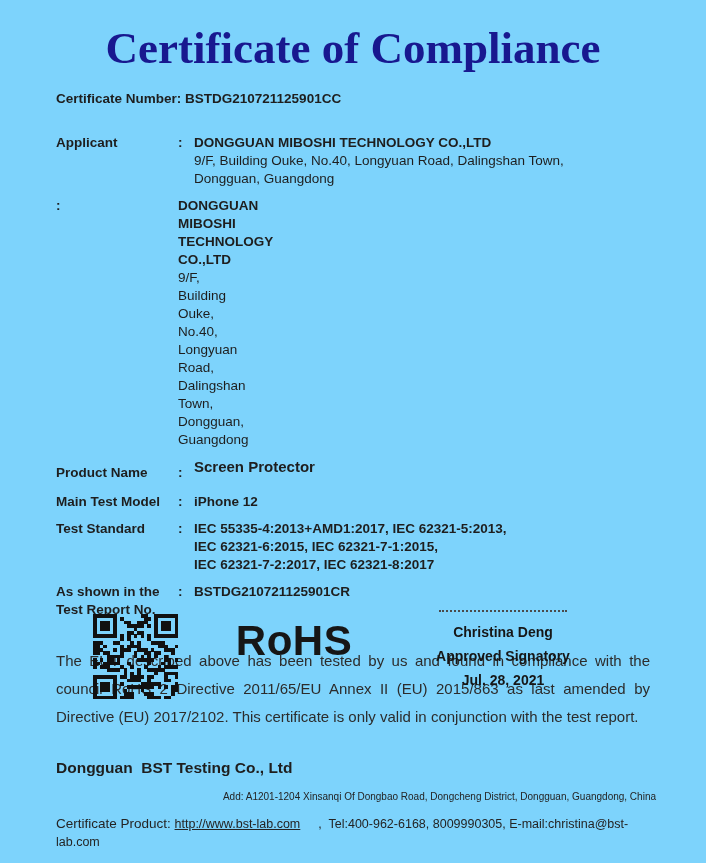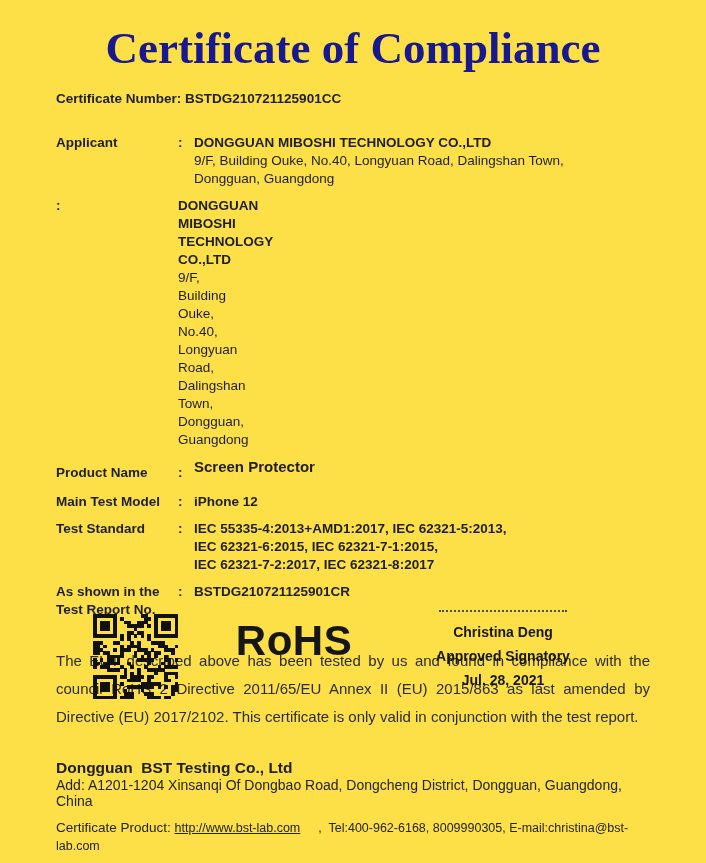--- a/index.html
+++ b/index.html
@@ -1,19 +1,19 @@
 <!DOCTYPE html>
 <html><head>
 <meta charset="utf-8">
 <style>
   html,body{margin:0;padding:0;background:#ffffff;}
   .page{
     position:relative;
     width:706px;height:863px;
-    background:#fde047;
+    background:#7dd3fc;
     font-family:"Liberation Sans",sans-serif;
     color:#1e1e1e;
     overflow:hidden;
   }
   
   .title{
     margin:22px 0 0;
     text-align:center;
     font-family:"Liberation Serif",serif;
     font-weight:bold;
@@ -62,21 +62,21 @@
     position:absolute;left:50%;top:20px;transform:translateX(-50%);
     font-size:42px;line-height:1;font-weight:bold;color:#161616;
     letter-spacing:0.5px;white-space:nowrap;
   }
   .signatory{position:absolute;left:429px;top:10px;width:148px;text-align:center;}
   .sig-dots{width:128px;height:0;margin:0 auto 8px;border-bottom:2px dotted #4a4a4a;}
   .sig-line{font-size:14px;font-weight:bold;line-height:24px;color:#161616;}
   
   .footer{position:absolute;left:56px;top:758px;width:600px;}
   .company{font-size:15.5px;font-weight:bold;line-height:19px;white-space:pre-wrap;}
-  .address{margin-top:0;font-size:14px;line-height:16px;color:#242424;}
+  .address{margin-top:12px;font-size:10px;line-height:16px;color:#242424;text-align:right;}
   .search{margin-top:10px;font-size:13.5px;line-height:17px;color:#242424;}
   .search .url{font-size:12.5px;text-decoration:underline;color:#242424;cursor:pointer;}
   .search .rest{font-size:12.5px;white-space:pre-wrap;padding-left:18px;}
 </style>
 </head>
 <body>
 
 <div class="page">
 
   <h1 class="title" style="color: rgb(24, 24, 143);">Certificate of Compliance</h1>

